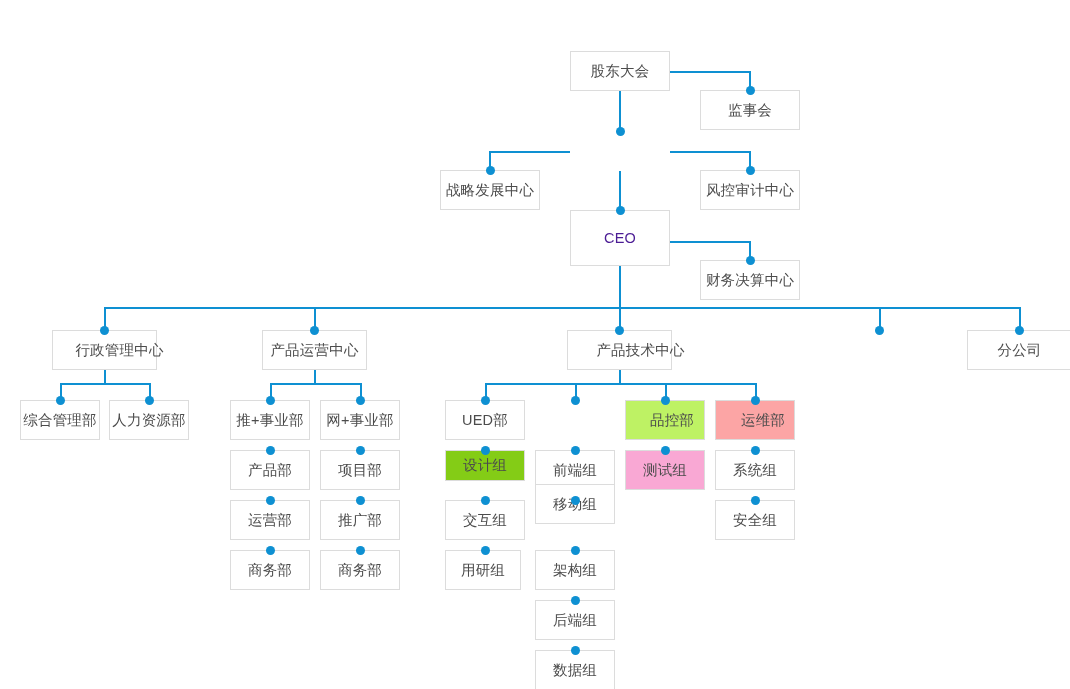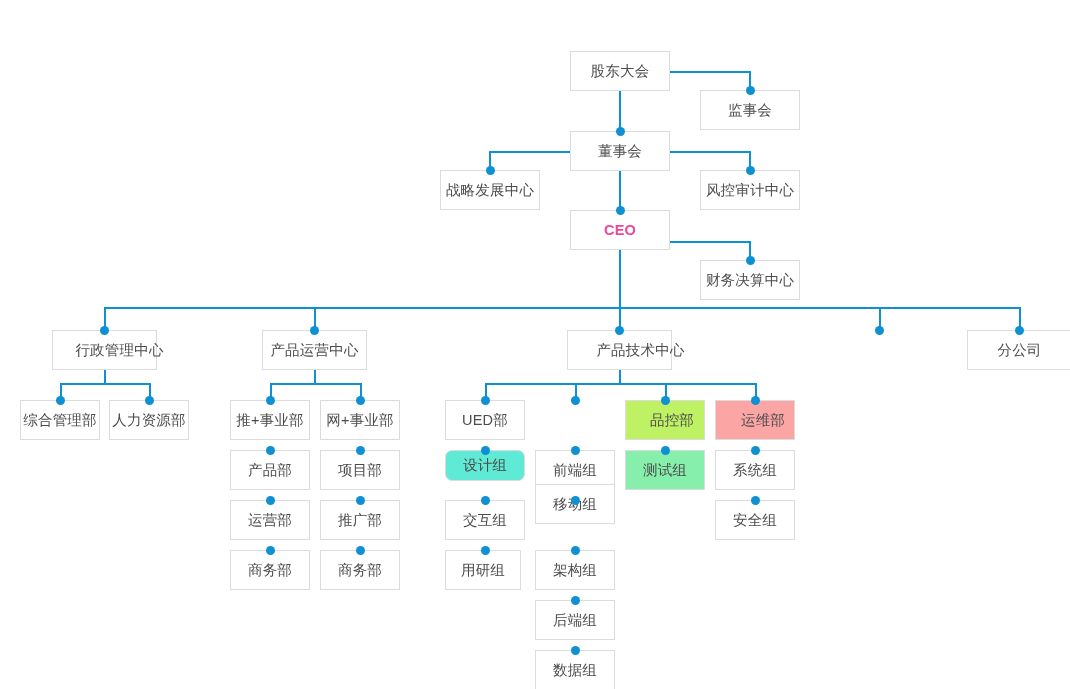--- a/index.html
+++ b/index.html
@@ -84,27 +84,26 @@
     <div class="conn v" style="left: 360px; top: 383px; height: 18px; background: rgb(14, 144, 210);"></div>
     <div class="conn v" style="left: 619px; top: 370px; height: 13px; background: rgb(14, 144, 210);"></div>
     <div class="conn h" style="left: 485px; top: 383px; width: 270px; background: rgb(14, 144, 210);"></div>
     <div class="conn v" style="left: 485px; top: 383px; height: 18px; background: rgb(14, 144, 210);"></div>
     <div class="conn v" style="left: 575px; top: 383px; height: 18px; background: rgb(14, 144, 210);"></div>
     <div class="conn v" style="left: 665px; top: 383px; height: 18px; background: rgb(14, 144, 210);"></div>
     <div class="conn v" style="left: 755px; top: 383px; height: 18px; background: rgb(14, 144, 210);"></div>
     <div class="node" style="left: 570px; top: 51px; width: 100px; height: 40px; border-color: rgb(220, 220, 220); background: rgb(255, 255, 255); color: rgb(76, 76, 76);">股东大会</div>
     <div class="node" style="left: 700px; top: 90px; width: 100px; height: 40px; border-color: rgb(220, 220, 220); background: rgb(255, 255, 255); color: rgb(76, 76, 76);">监事会</div>
     <div class="dot" style="left: 745.5px; top: 85.5px; background: rgb(14, 144, 210);"></div>
-    <div class="node" style="left: 570px; top: 131px; width: 100px; height: 40px; border-color: rgb(220, 220, 220); background: rgb(255, 255, 255); color: rgb(76, 76, 76);">董事会</div>
     <div class="dot" style="left: 615.5px; top: 126.5px; background: rgb(14, 144, 210);"></div>
     <div class="node" style="left: 440px; top: 170px; width: 100px; height: 40px; border-color: rgb(220, 220, 220); background: rgb(255, 255, 255); color: rgb(76, 76, 76);">战略发展中心</div>
     <div class="dot" style="left: 485.5px; top: 165.5px; background: rgb(14, 144, 210);"></div>
     <div class="node" style="left: 700px; top: 170px; width: 100px; height: 40px; border-color: rgb(220, 220, 220); background: rgb(255, 255, 255); color: rgb(76, 76, 76);">风控审计中心</div>
     <div class="dot" style="left: 745.5px; top: 165.5px; background: rgb(14, 144, 210);"></div>
-    <div class="node" style="left: 570px; top: 210px; width: 100px; height: 40px; border-color: rgb(220, 220, 220); background: rgb(255, 255, 255); color: #ec4899; font-weight: bold;">CEO</div>
+    <div class="node" style="left: 570px; top: 210px; width: 100px; height: 56px; border-color: rgb(220, 220, 220); background: rgb(255, 255, 255); color: #4c1d95;">CEO</div>
     <div class="dot" style="left: 615.5px; top: 205.5px; background: rgb(14, 144, 210);"></div>
     <div class="node" style="left: 700px; top: 260px; width: 100px; height: 40px; border-color: rgb(220, 220, 220); background: rgb(255, 255, 255); color: rgb(76, 76, 76);">财务决算中心</div>
     <div class="dot" style="left: 745.5px; top: 255.5px; background: rgb(14, 144, 210);"></div>
     <div class="node" style="left: 52px; top: 330px; width: 105px; height: 40px; border-color: rgb(220, 220, 220); background: rgb(255, 255, 255); color: rgb(76, 76, 76); padding-left: 30px;">行政管理中心</div>
     <div class="dot" style="left: 100px; top: 325.5px; background: rgb(14, 144, 210);"></div>
     <div class="node" style="left: 262px; top: 330px; width: 105px; height: 40px; border-color: rgb(220, 220, 220); background: rgb(255, 255, 255); color: rgb(76, 76, 76);">产品运营中心</div>
     <div class="dot" style="left: 310px; top: 325.5px; background: rgb(14, 144, 210);"></div>
     <div class="node" style="left: 567px; top: 330px; width: 105px; height: 40px; border-color: rgb(220, 220, 220); background: rgb(255, 255, 255); color: rgb(76, 76, 76); padding-left: 42px;">产品技术中心</div>
     <div class="dot" style="left: 615px; top: 325.5px; background: rgb(14, 144, 210);"></div>
     <div class="dot" style="left: 875px; top: 325.5px; background: rgb(14, 144, 210);"></div>
@@ -125,40 +124,40 @@
     <div class="node" style="left: 320px; top: 400px; width: 80px; height: 40px; border-color: rgb(220, 220, 220); background: rgb(255, 255, 255); color: rgb(76, 76, 76);">网+事业部</div>
     <div class="dot" style="left: 355.5px; top: 395.5px; background: rgb(14, 144, 210);"></div>
     <div class="node" style="left: 320px; top: 450px; width: 80px; height: 40px; border-color: rgb(220, 220, 220); background: rgb(255, 255, 255); color: rgb(76, 76, 76);">项目部</div>
     <div class="dot" style="left: 355.5px; top: 445.5px; background: rgb(14, 144, 210);"></div>
     <div class="node" style="left: 320px; top: 500px; width: 80px; height: 40px; border-color: rgb(220, 220, 220); background: rgb(255, 255, 255); color: rgb(76, 76, 76);">推广部</div>
     <div class="dot" style="left: 355.5px; top: 495.5px; background: rgb(14, 144, 210);"></div>
     <div class="node" style="left: 320px; top: 550px; width: 80px; height: 40px; border-color: rgb(220, 220, 220); background: rgb(255, 255, 255); color: rgb(76, 76, 76);">商务部</div>
     <div class="dot" style="left: 355.5px; top: 545.5px; background: rgb(14, 144, 210);"></div>
     <div class="node" style="left: 445px; top: 400px; width: 80px; height: 40px; border-color: rgb(220, 220, 220); background: rgb(255, 255, 255); color: rgb(76, 76, 76);">UED部</div>
     <div class="dot" style="left: 480.5px; top: 395.5px; background: rgb(14, 144, 210);"></div>
-    <div class="node" style="left: 445px; top: 450px; width: 80px; height: 31px; border-color: rgb(220, 220, 220); background: #5eead4; color: rgb(76, 76, 76); border-radius: 7px;">设计组</div>
+    <div class="node" style="left: 445px; top: 450px; width: 80px; height: 31px; border-color: rgb(220, 220, 220); background: #84cc16; color: rgb(76, 76, 76);">设计组</div>
     <div class="dot" style="left: 480.5px; top: 445.5px; background: rgb(14, 144, 210);"></div>
     <div class="node" style="left: 445px; top: 500px; width: 80px; height: 40px; border-color: rgb(220, 220, 220); background: rgb(255, 255, 255); color: rgb(76, 76, 76);">交互组</div>
     <div class="dot" style="left: 480.5px; top: 495.5px; background: rgb(14, 144, 210);"></div>
     <div class="node" style="left: 445px; top: 550px; width: 76px; height: 40px; border-color: rgb(220, 220, 220); background: rgb(255, 255, 255); color: rgb(76, 76, 76);">用研组</div>
     <div class="dot" style="left: 480.5px; top: 545.5px; background: rgb(14, 144, 210);"></div>
     <div class="dot" style="left: 570.5px; top: 395.5px; background: rgb(14, 144, 210);"></div>
     <div class="node" style="left: 535px; top: 450px; width: 80px; height: 40px; border-color: rgb(220, 220, 220); background: rgb(255, 255, 255); color: rgb(76, 76, 76);">前端组</div>
     <div class="dot" style="left: 570.5px; top: 445.5px; background: rgb(14, 144, 210);"></div>
     <div class="node" style="left: 535px; top: 484px; width: 80px; height: 40px; border-color: rgb(220, 220, 220); background: rgb(255, 255, 255); color: rgb(76, 76, 76);">移动组</div>
     <div class="dot" style="left: 570.5px; top: 495.5px; background: rgb(14, 144, 210);"></div>
     <div class="node" style="left: 535px; top: 550px; width: 80px; height: 40px; border-color: rgb(220, 220, 220); background: rgb(255, 255, 255); color: rgb(76, 76, 76);">架构组</div>
     <div class="dot" style="left: 570.5px; top: 545.5px; background: rgb(14, 144, 210);"></div>
     <div class="node" style="left: 535px; top: 600px; width: 80px; height: 40px; border-color: rgb(220, 220, 220); background: rgb(255, 255, 255); color: rgb(76, 76, 76);">后端组</div>
     <div class="dot" style="left: 570.5px; top: 595.5px; background: rgb(14, 144, 210);"></div>
     <div class="node" style="left: 535px; top: 650px; width: 80px; height: 40px; border-color: rgb(220, 220, 220); background: rgb(255, 255, 255); color: rgb(76, 76, 76);">数据组</div>
     <div class="dot" style="left: 570.5px; top: 645.5px; background: rgb(14, 144, 210);"></div>
     <div class="node" style="left: 625px; top: 400px; width: 80px; height: 40px; border-color: rgb(220, 220, 220); background: #bef264; color: rgb(76, 76, 76); padding-left: 14px;">品控部</div>
     <div class="dot" style="left: 660.5px; top: 395.5px; background: rgb(14, 144, 210);"></div>
-    <div class="node" style="left: 625px; top: 450px; width: 80px; height: 40px; border-color: rgb(220, 220, 220); background: #86efac; color: rgb(76, 76, 76);">测试组</div>
+    <div class="node" style="left: 625px; top: 450px; width: 80px; height: 40px; border-color: rgb(220, 220, 220); background: #f9a8d4; color: rgb(76, 76, 76);">测试组</div>
     <div class="dot" style="left: 660.5px; top: 445.5px; background: rgb(14, 144, 210);"></div>
     <div class="node" style="left: 715px; top: 400px; width: 80px; height: 40px; border-color: rgb(220, 220, 220); background: #fca5a5; color: rgb(76, 76, 76); padding-left: 16px;">运维部</div>
     <div class="dot" style="left: 750.5px; top: 395.5px; background: rgb(14, 144, 210);"></div>
     <div class="node" style="left: 715px; top: 450px; width: 80px; height: 40px; border-color: rgb(220, 220, 220); background: rgb(255, 255, 255); color: rgb(76, 76, 76);">系统组</div>
     <div class="dot" style="left: 750.5px; top: 445.5px; background: rgb(14, 144, 210);"></div>
     <div class="node" style="left: 715px; top: 500px; width: 80px; height: 40px; border-color: rgb(220, 220, 220); background: rgb(255, 255, 255); color: rgb(76, 76, 76);">安全组</div>
     <div class="dot" style="left: 750.5px; top: 495.5px; background: rgb(14, 144, 210);"></div>
   </div>
 
 </body></html>

